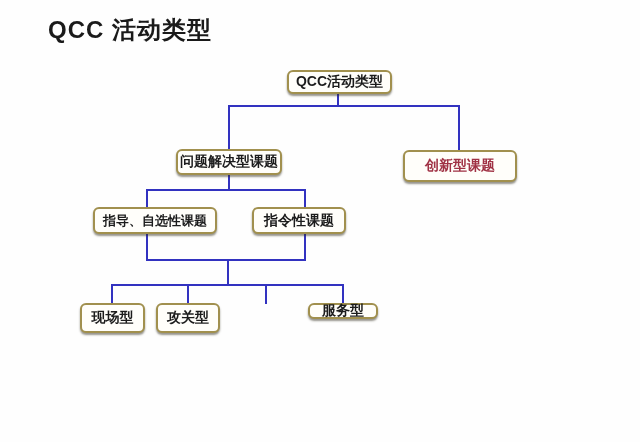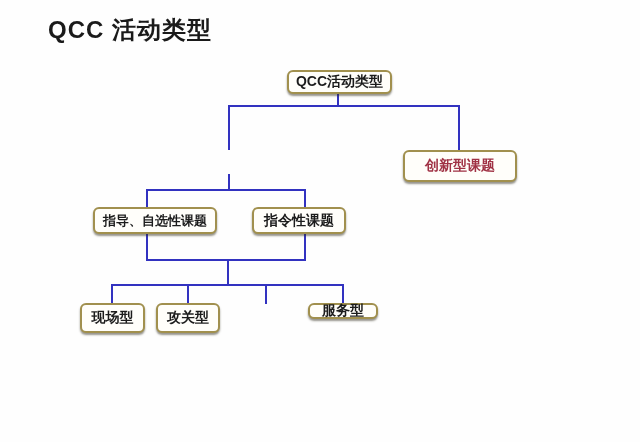--- a/index.html
+++ b/index.html
@@ -87,20 +87,21 @@
   #l-service-drop  {left:342px;top:284px;height:20px;}
 </style>
 </head>
 <body>
 
 <div class="canvas">
 
   <div class="page-title">QCC 活动类型</div>
 
   <div class="node" id="n-root">QCC活动类型</div>
+  <div class="node" id="n-problem">问题解决型课题</div>
   <div class="node accent" id="n-innov">创新型课题</div>
   <div class="node" id="n-guided">指导、自选性课题</div>
   <div class="node" id="n-directive">指令性课题</div>
   <div class="node" id="n-onsite">现场型</div>
   <div class="node" id="n-break">攻关型</div>
   <div class="node" id="n-service">服务型</div>
 
   <div class="vline" id="l-root-drop"></div>
   <div class="hline" id="l-level2-h"></div>
   <div class="vline" id="l-problem-drop"></div>

